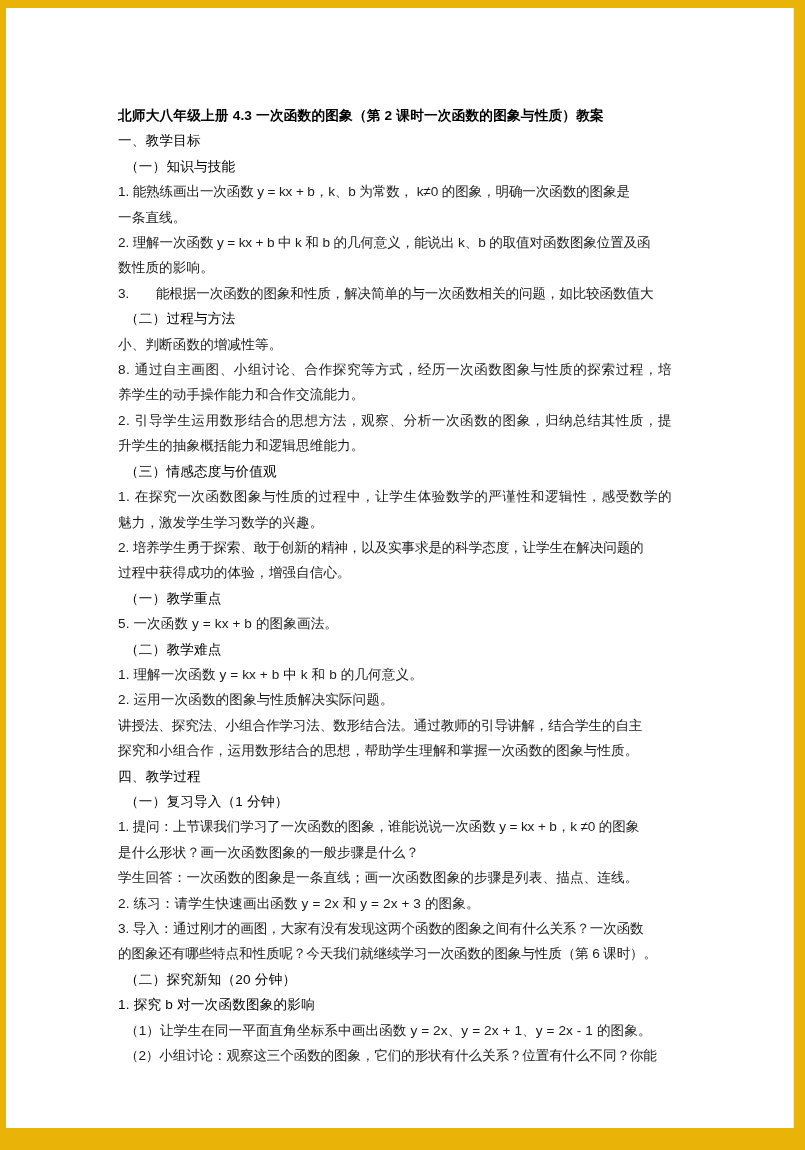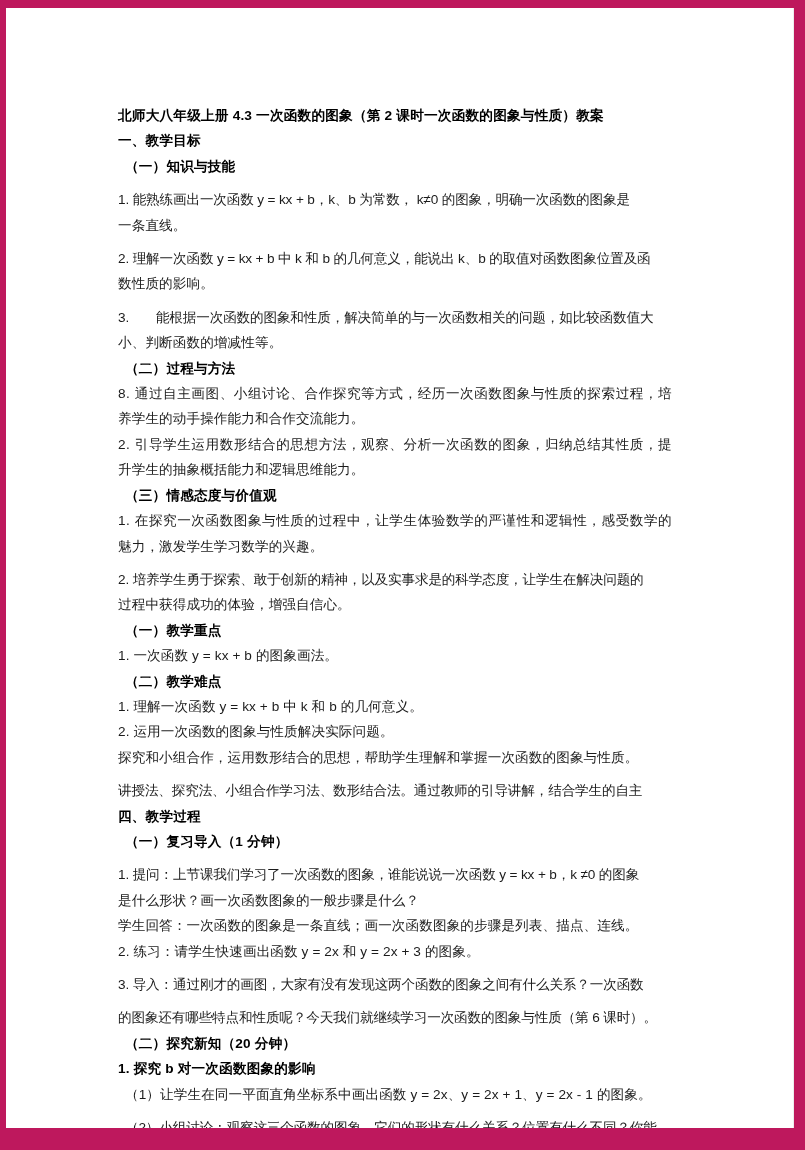--- a/index.html
+++ b/index.html
@@ -12,21 +12,21 @@
     height: 1150px;
     background: #f2f2f2;
     font-family: "Liberation Sans", "DejaVu Sans", sans-serif;
     overflow: hidden;
   }
 
   .page-viewport {
     position: relative;
     width: 805px;
     height: 1150px;
-    background: #be185d;
+    background: #eab308;
     box-sizing: border-box;
   }
 
   .page-sheet {
     position: absolute;
     left: 6px;
     top: 8px;
     width: 788px;
     height: 1120px;
     background: #ffffff;
@@ -45,21 +45,21 @@
   .line {
     font-size: 13.6px;
     line-height: 25.4px;
     color: #1b1b1b;
     white-space: nowrap;
     letter-spacing: 0.1px;
     font-weight: 400;
   }
 
   .line.bold {
-    font-weight: 700;
+    font-weight: 400;
     color: #000000;
     letter-spacing: 0.2px;
   }
 
   .line.indent-half {
     padding-left: 7px;
   }
 
   .line.title {
     font-weight: 700;
@@ -67,56 +67,55 @@
     font-size: 13.7px;
     letter-spacing: 0.15px;
   }
 
   
   .line.wide {
     letter-spacing: 0.55px;
   }
   .line.tight {
     letter-spacing: -0.15px;
-    margin-top: 8px;
   }
 </style>
 </head>
 <body>
 
 <div class="page-viewport">
   <div class="page-sheet">
     <div class="doc-body">
 
       <div class="line title">北师大八年级上册 4.3 一次函数的图象（第 2 课时一次函数的图象与性质）教案</div>
       <div class="line bold">一、教学目标</div>
       <div class="line bold indent-half">（一）知识与技能</div>
       <div class="line tight">1. 能熟练画出一次函数 y = kx + b，k、b 为常数， k≠0 的图象，明确一次函数的图象是</div>
       <div class="line">一条直线。</div>
       <div class="line tight">2. 理解一次函数 y = kx + b 中 k 和 b 的几何意义，能说出 k、b 的取值对函数图象位置及函</div>
       <div class="line">数性质的影响。</div>
       <div class="line tight">3.　　能根据一次函数的图象和性质，解决简单的与一次函数相关的问题，如比较函数值大</div>
+      <div class="line bold indent-half">（二）过程与方法</div>
       <div class="line">小、判断函数的增减性等。</div>
-      <div class="line bold indent-half">（二）过程与方法</div>
       <div class="line wide">8. 通过自主画图、小组讨论、合作探究等方式，经历一次函数图象与性质的探索过程，培</div>
       <div class="line">养学生的动手操作能力和合作交流能力。</div>
       <div class="line wide">2. 引导学生运用数形结合的思想方法，观察、分析一次函数的图象，归纳总结其性质，提</div>
       <div class="line">升学生的抽象概括能力和逻辑思维能力。</div>
       <div class="line bold indent-half">（三）情感态度与价值观</div>
       <div class="line wide">1. 在探究一次函数图象与性质的过程中，让学生体验数学的严谨性和逻辑性，感受数学的</div>
       <div class="line">魅力，激发学生学习数学的兴趣。</div>
       <div class="line tight">2. 培养学生勇于探索、敢于创新的精神，以及实事求是的科学态度，让学生在解决问题的</div>
       <div class="line">过程中获得成功的体验，增强自信心。</div>
       <div class="line bold indent-half">（一）教学重点</div>
-      <div class="line">1. 一次函数 y = kx + b 的图象画法。</div>
+      <div class="line">5. 一次函数 y = kx + b 的图象画法。</div>
       <div class="line bold indent-half">（二）教学难点</div>
       <div class="line">1. 理解一次函数 y = kx + b 中 k 和 b 的几何意义。</div>
       <div class="line">2. 运用一次函数的图象与性质解决实际问题。</div>
+      <div class="line tight">讲授法、探究法、小组合作学习法、数形结合法。通过教师的引导讲解，结合学生的自主</div>
       <div class="line">探究和小组合作，运用数形结合的思想，帮助学生理解和掌握一次函数的图象与性质。</div>
-      <div class="line tight">讲授法、探究法、小组合作学习法、数形结合法。通过教师的引导讲解，结合学生的自主</div>
       <div class="line bold">四、教学过程</div>
       <div class="line bold indent-half">（一）复习导入（1 分钟）</div>
       <div class="line tight">1. 提问：上节课我们学习了一次函数的图象，谁能说说一次函数 y = kx + b，k ≠0 的图象</div>
       <div class="line">是什么形状？画一次函数图象的一般步骤是什么？</div>
       <div class="line">学生回答：一次函数的图象是一条直线；画一次函数图象的步骤是列表、描点、连线。</div>
       <div class="line">2. 练习：请学生快速画出函数 y = 2x 和 y = 2x + 3 的图象。</div>
       <div class="line tight">3. 导入：通过刚才的画图，大家有没有发现这两个函数的图象之间有什么关系？一次函数</div>
       <div class="line tight">的图象还有哪些特点和性质呢？今天我们就继续学习一次函数的图象与性质（第 6 课时）。</div>
       <div class="line bold indent-half">（二）探究新知（20 分钟）</div>
       <div class="line bold">1. 探究 b 对一次函数图象的影响</div>

